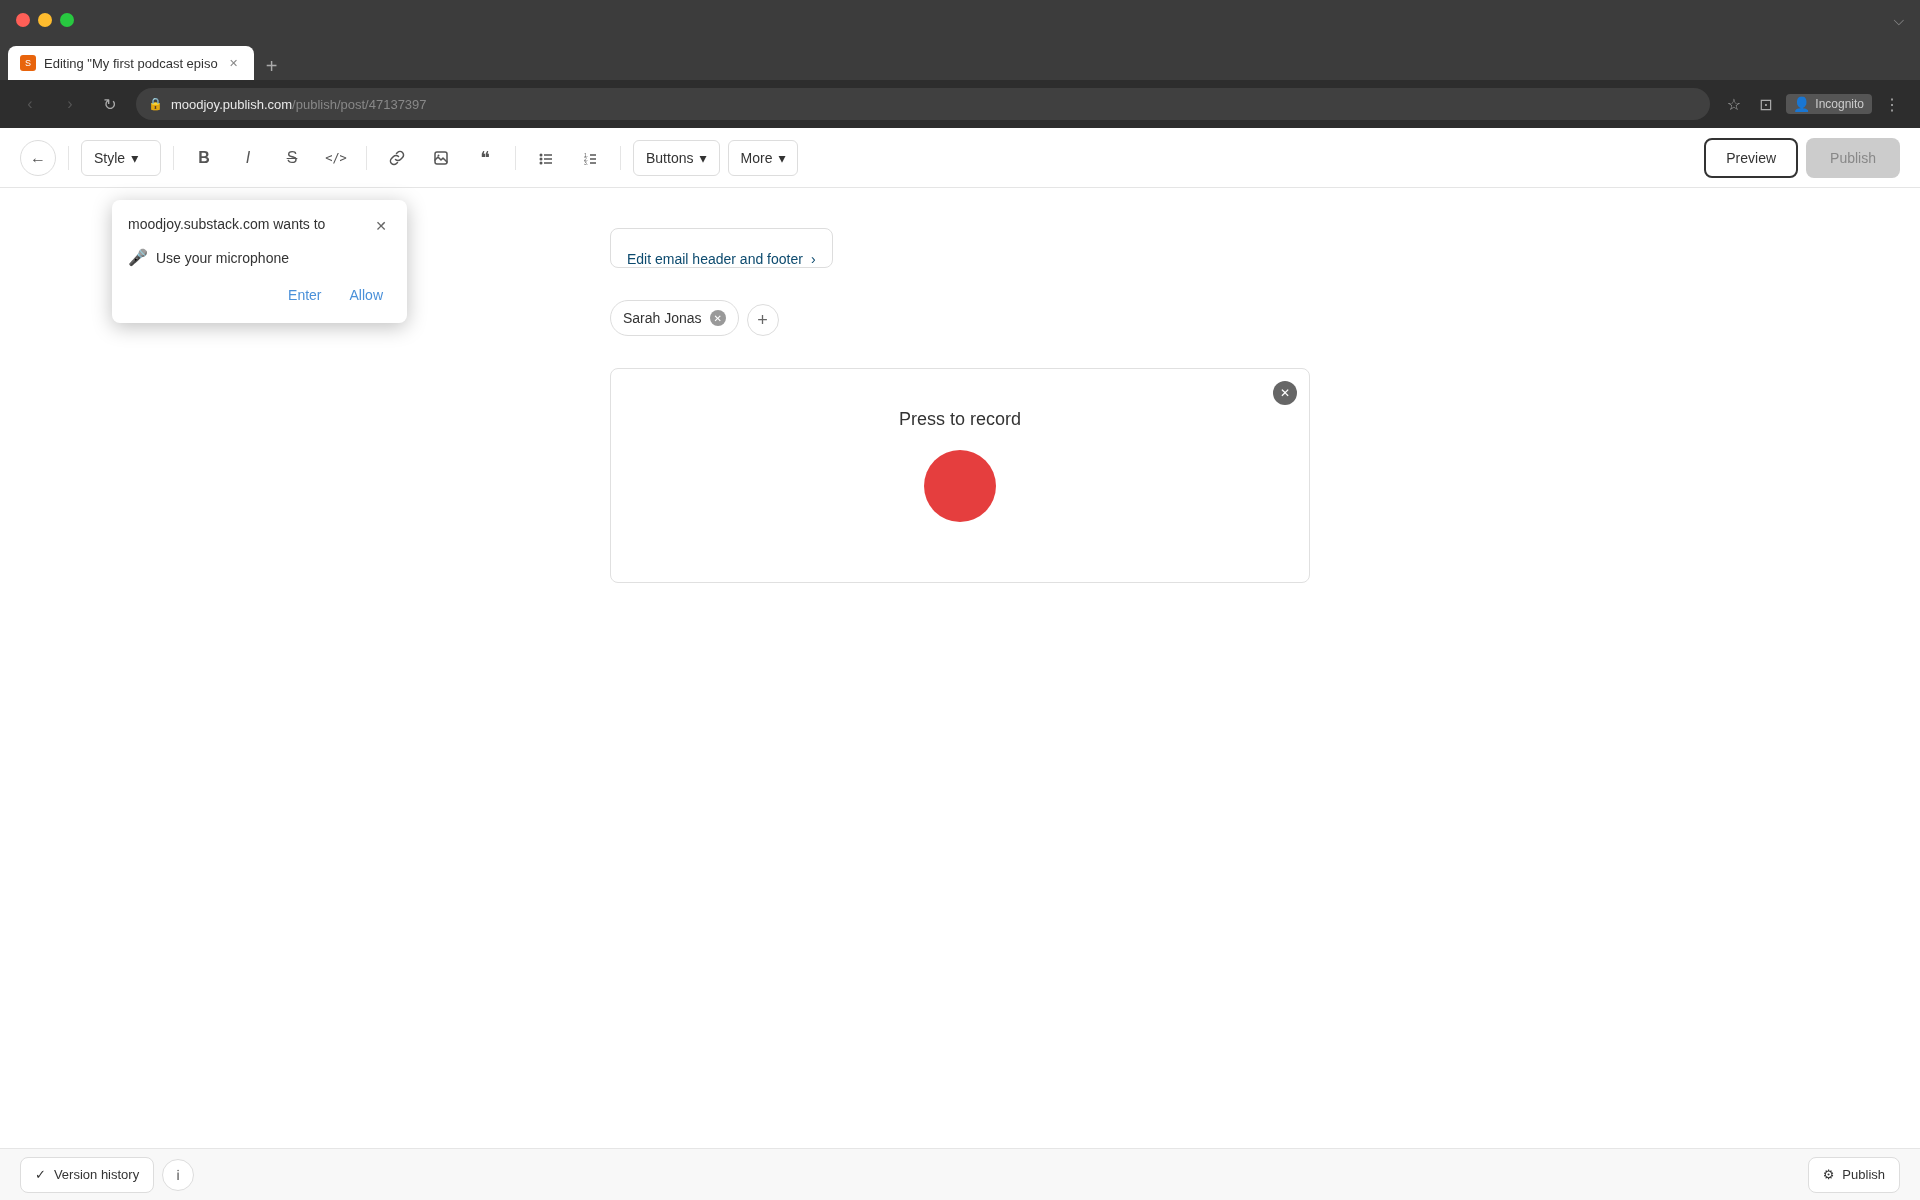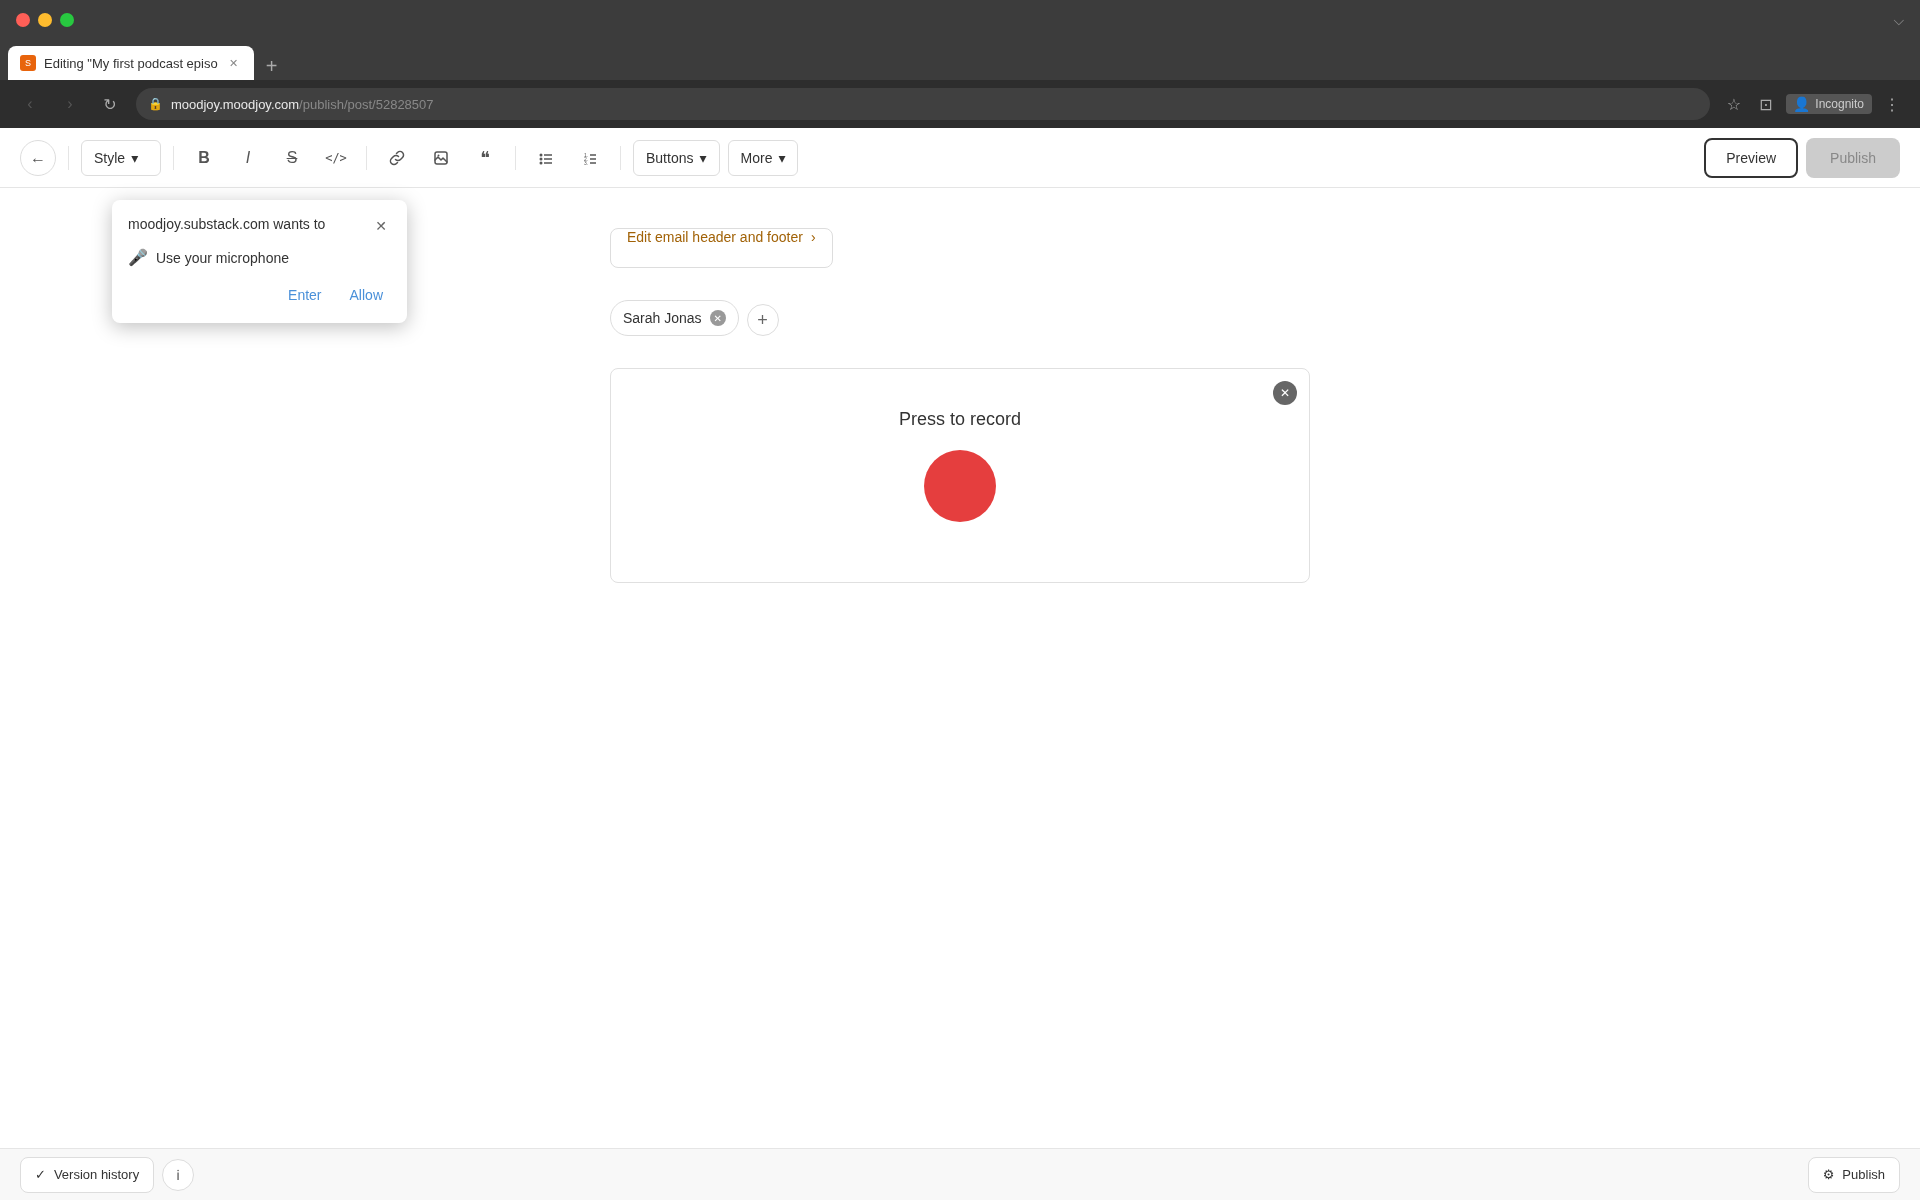--- a/index.html
+++ b/index.html
@@ -306,24 +306,24 @@
     }
 
     .email-header-btn {
       height: 40px;
       padding: 0 16px;
       border-radius: 8px;
       border: 1px solid #ddd;
       background: #fff;
       cursor: pointer;
       display: flex;
-      align-items: flex-start;
-      gap: 8px;
-      font-size: 14px;
-      color: #a16207;
+      align-items: flex-end;
+      gap: 8px;
+      font-size: 14px;
+      color: #0c4a6e;
     }
 
     .post-title {
       font-size: 42px;
       font-weight: 700;
       color: #111;
       margin-bottom: 16px;
       line-height: 1.2;
     }
 
@@ -595,21 +595,21 @@
     </div>
     <div class="nav-btn disabled">
       <span>›</span>
     </div>
     <div class="nav-btn">
       <span>↻</span>
     </div>
     <div class="url-bar">
       <span class="url-lock">🔒</span>
       <span class="url-text">
-        <span>moodjoy.moodjoy.com</span><span class="url-path">/publish/post/52828507</span>
+        <span>moodjoy.publish.com</span><span class="url-path">/publish/post/47137397</span>
       </span>
     </div>
     <div class="address-bar-actions">
       <div class="addr-icon">☆</div>
       <div class="addr-icon">⊡</div>
       <div class="incognito-btn">
         <span style="font-size:14px;">👤</span>
         <span>Incognito</span>
       </div>
       <div class="addr-icon">⋮</div>

